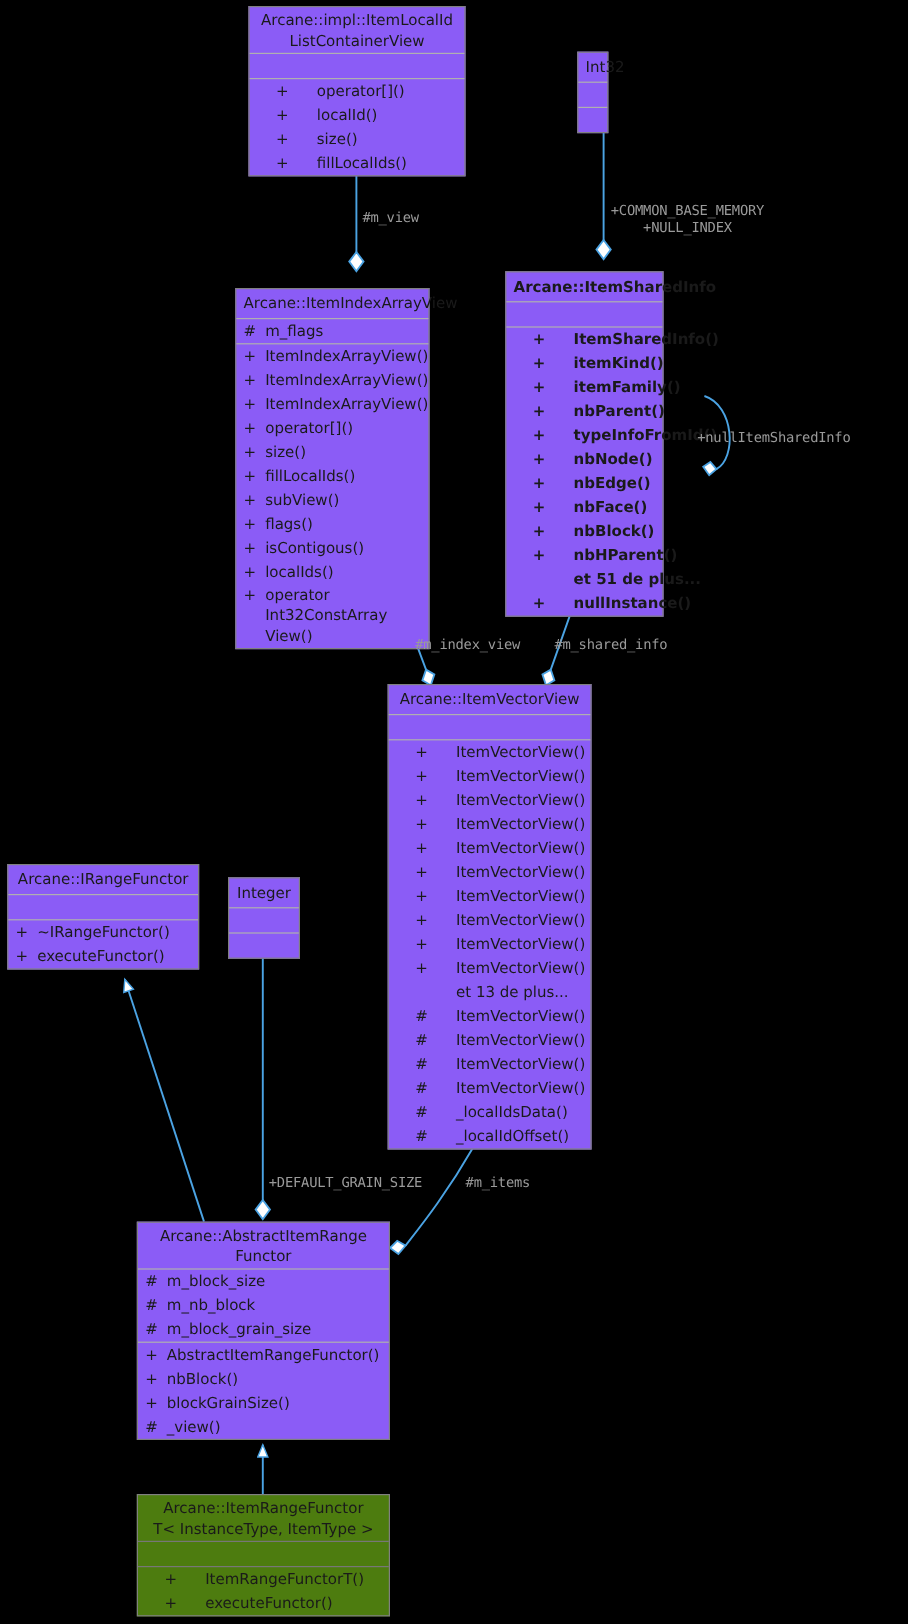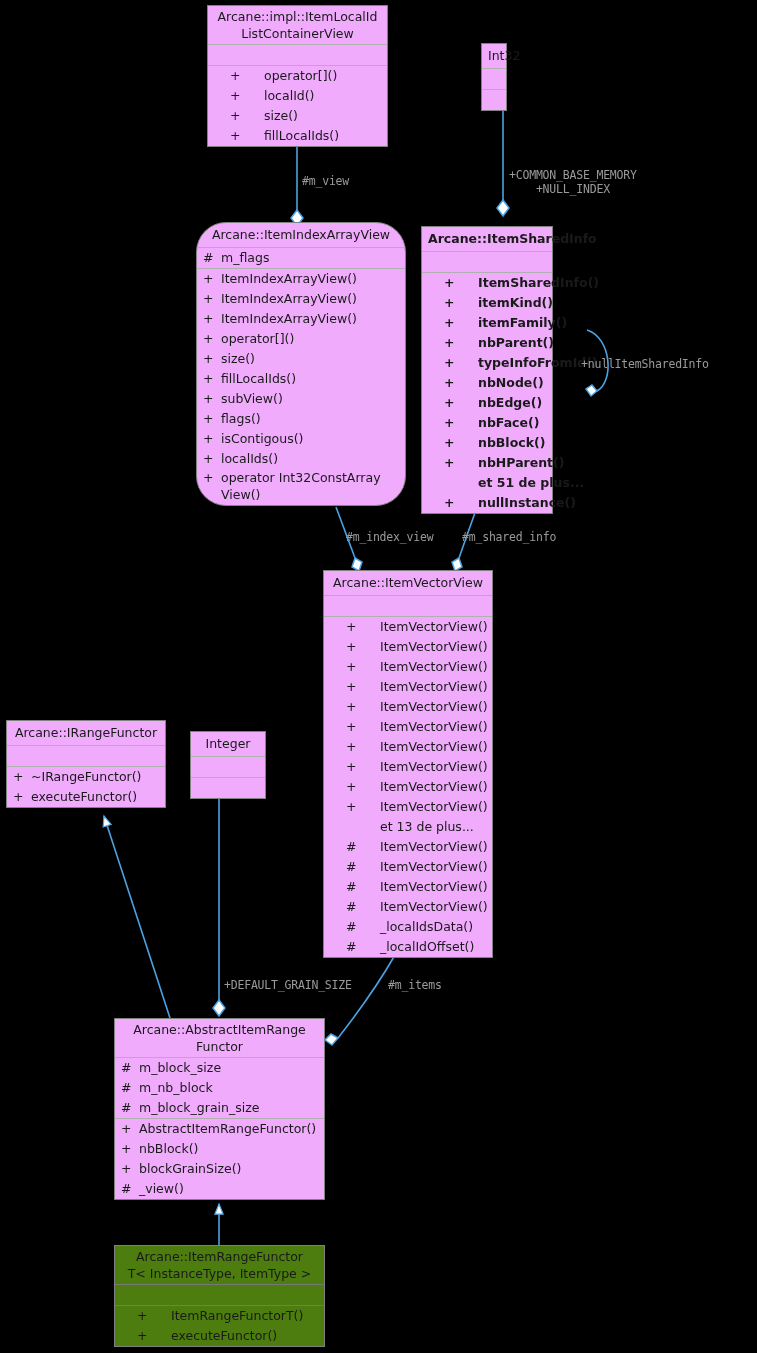--- a/index.html
+++ b/index.html
@@ -1,21 +1,21 @@
 <!DOCTYPE html>
 <html><head>
 <meta charset="utf-8">
 <style>
   html,body{margin:0;padding:0;background:#000;}
   body{width:757px;height:1353px;position:relative;overflow:hidden;
        font-family:"DejaVu Sans","Liberation Sans",sans-serif;}
   #canvas{position:absolute;left:0;top:0;width:757px;height:1353px;}
   svg.edges{position:absolute;left:0;top:0;width:757px;height:1353px;pointer-events:none;}
 
-  .node{position:absolute;background:#f0abfc;border:1px solid #808080;
+  .node{position:absolute;background:#8b5cf6;border:1px solid #808080;
         box-sizing:border-box;z-index:5;}
   .node.hl{background:#4d7c0f;}
   .title{text-align:center;font-size:12.5px;color:#1a1a1a;line-height:20px;
          padding:2px 6px;border-bottom:1px solid #b0b0b0;}
   .node.hl .title{border-bottom:1px solid #777;}
   .attrs{border-bottom:1px solid #b0b0b0;padding:0;}
   .node.hl .attrs{border-bottom:1px solid #777;}
   .ops{padding:0;}
   .row{font-size:12.5px;color:#1a1a1a;line-height:20px;white-space:nowrap;
        display:flex;padding-left:6px;}
@@ -117,21 +117,21 @@
   <div class="node" style="left:481px;top:43px;width:26px;">
     <div class="title">Int32</div>
     <div class="attrs">
       <div class="empty"></div>
     </div>
     <div class="ops">
       <div class="empty"></div>
     </div>
   </div>
 
-  <div class="node" style="left:196px;top:222px;width:210px;border-radius:30px;">
+  <div class="node" style="left:196px;top:240px;width:162px;">
     <div class="title">Arcane::ItemIndexArrayView</div>
     <div class="attrs">
       <div class="row">
         <span class="vis">#</span>
         <span class="nm">m_flags</span>
         </div>
     </div>
     <div class="ops">
       <div class="row">
         <span class="vis">+</span>
@@ -325,21 +325,21 @@
         <span class="vis">+</span>
         <span class="nm">~IRangeFunctor()</span>
         </div>
       <div class="row">
         <span class="vis">+</span>
         <span class="nm">executeFunctor()</span>
         </div>
     </div>
   </div>
 
-  <div class="node" style="left:190px;top:731px;width:76px;">
+  <div class="node" style="left:190px;top:731px;width:60px;">
     <div class="title">Integer</div>
     <div class="attrs">
       <div class="empty"></div>
     </div>
     <div class="ops">
       <div class="empty"></div>
     </div>
   </div>
 
   <div class="node" style="left:114px;top:1018px;width:211px;">

